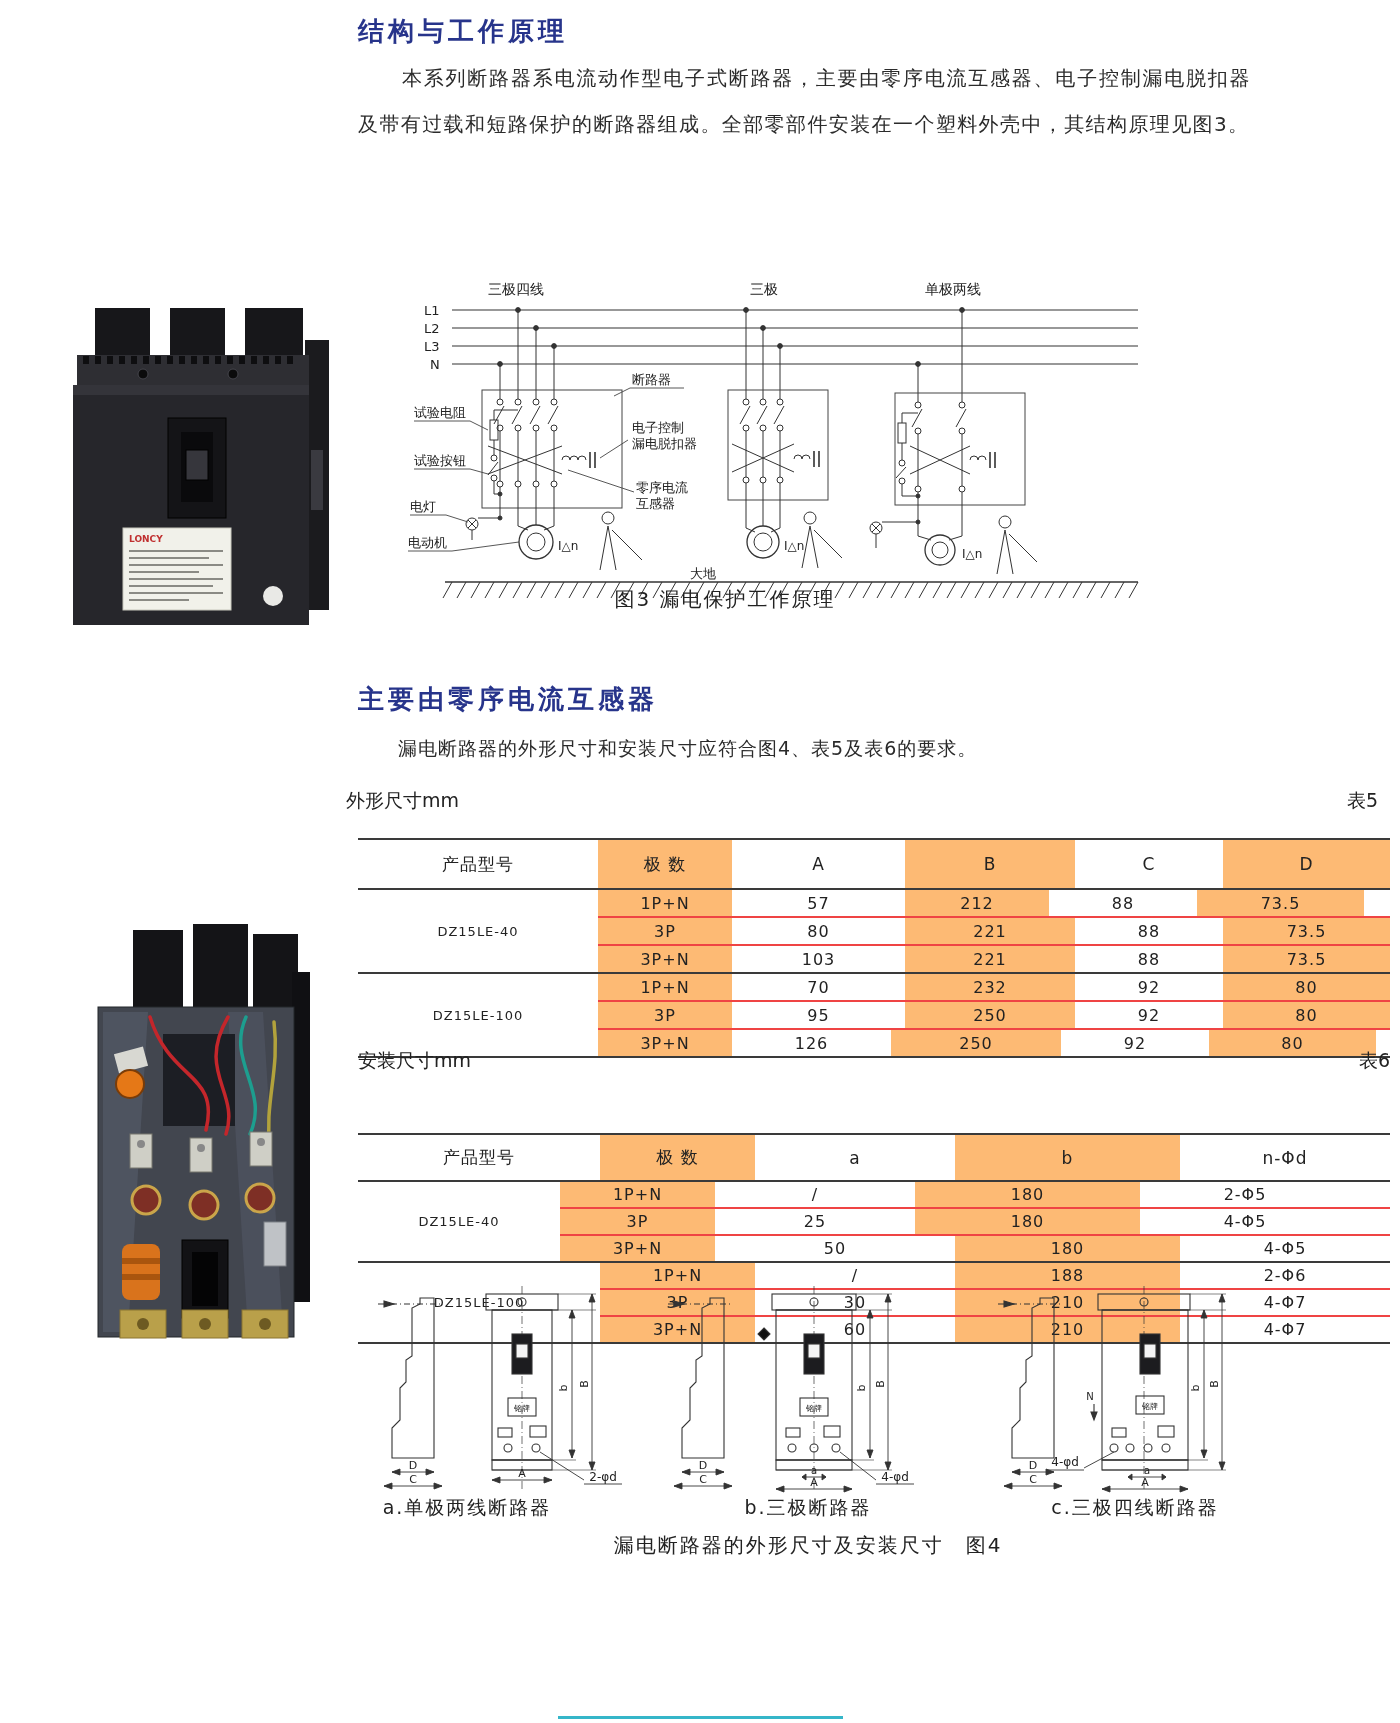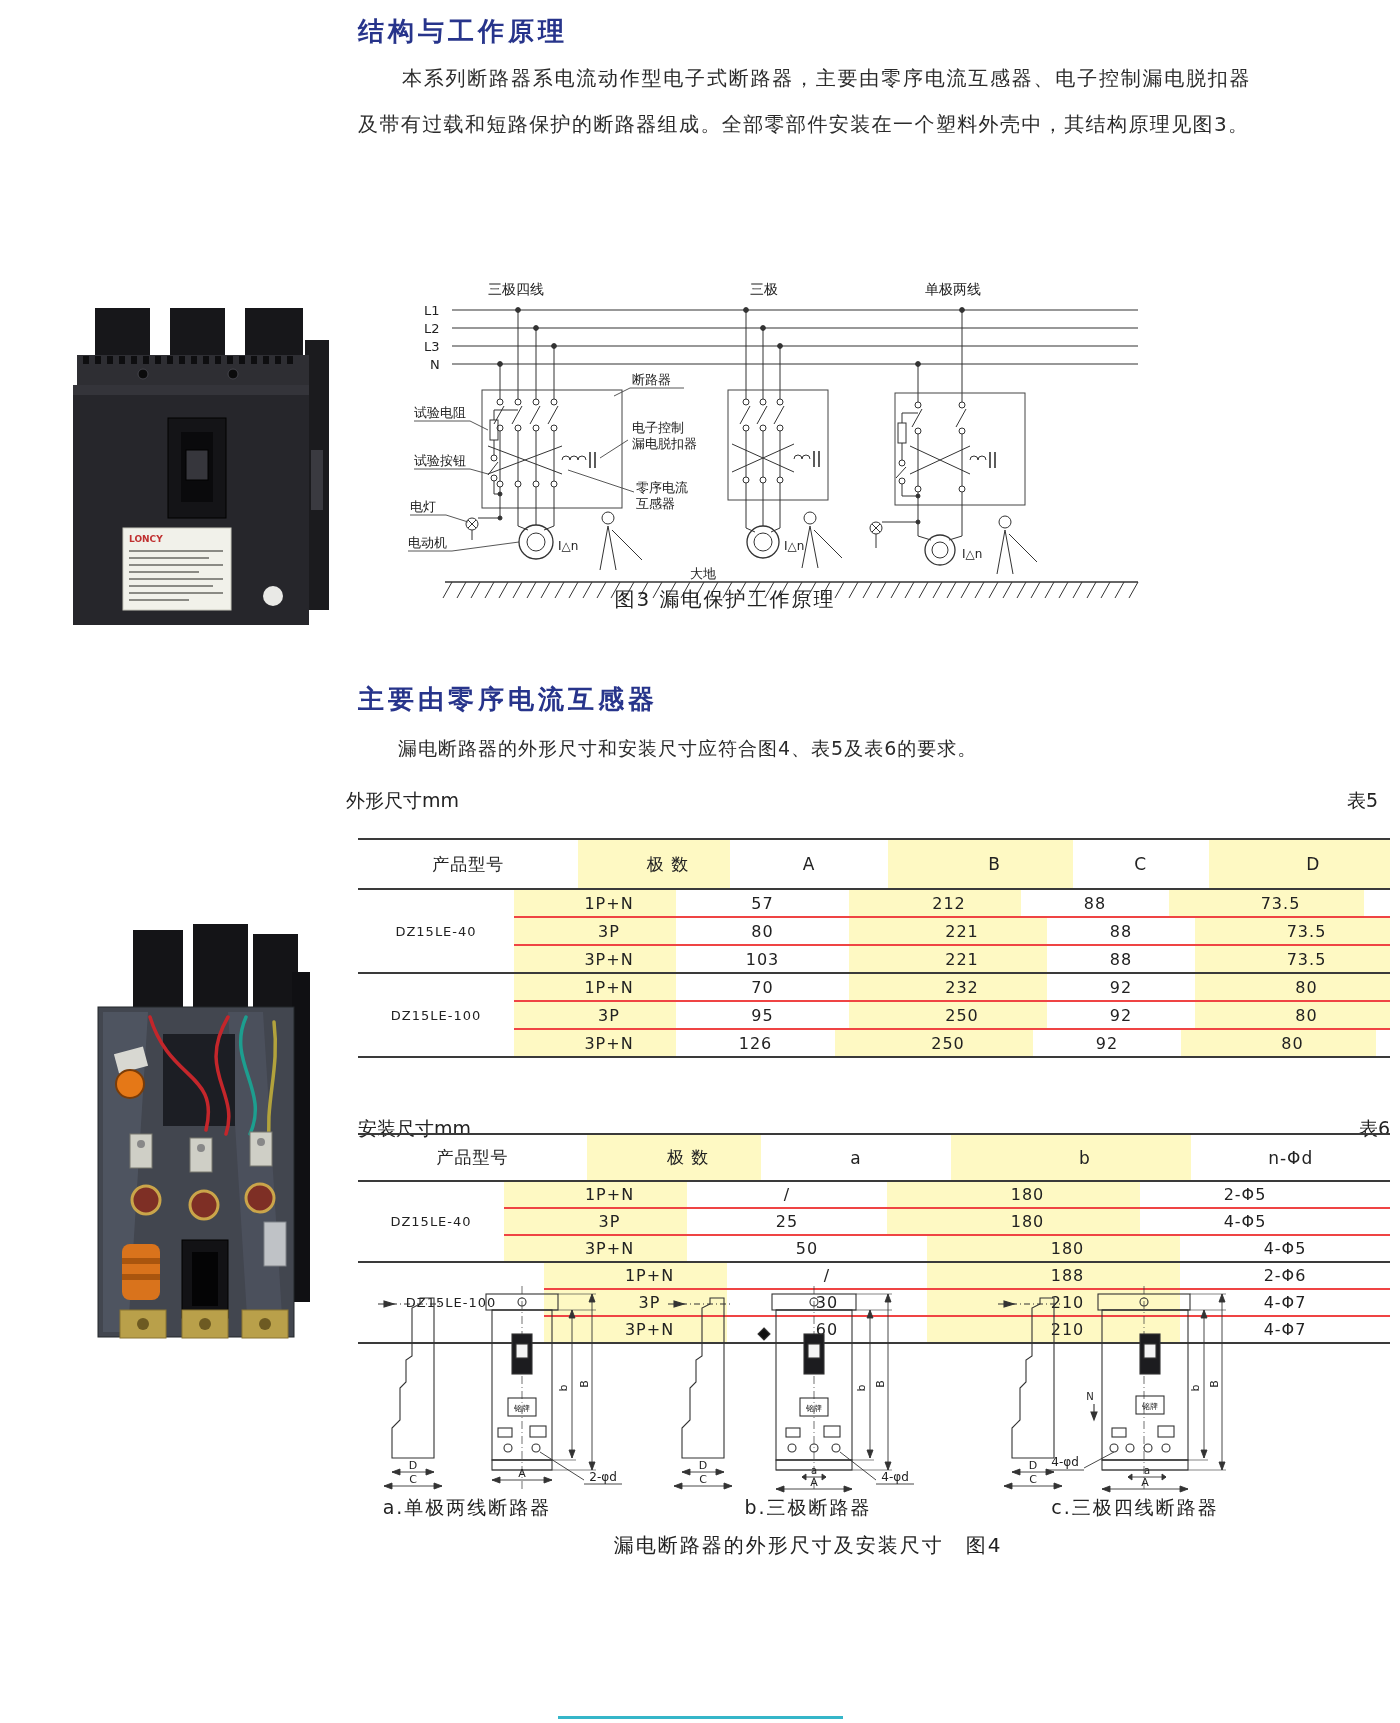--- a/index.html
+++ b/index.html
@@ -12,21 +12,21 @@
            letter-spacing:1.4px;color:#2b2b2b;}
   .body-line{font-size:19px;color:#2b2b2b;letter-spacing:1px;}
   .caption{font-size:20px;color:#222;text-align:center;letter-spacing:2px;}
   .tbl-label-row{display:flex;justify-content:space-between;font-size:19px;color:#222;}
   
   .tbl{border-top:2px solid #3a3a3a;border-bottom:2px solid #3a3a3a;}
   .t-row{display:flex;}
   .t-head{border-bottom:2px solid #3a3a3a;}
   .t-cell{display:flex;align-items:center;justify-content:center;font-size:16px;color:#222;letter-spacing:1px;}
   .t-hcell{font-size:17px;}
-  .blue{background:#fef9c3;padding-left:28px;}
+  .blue{background:#fdba74;}
   .t-group{display:flex;align-items:stretch;}
   .t-group + .t-group{border-top:2px solid #3a3a3a;}
   .t-model{display:flex;align-items:center;justify-content:center;font-size:13px;}
   .t-rows{display:flex;flex-direction:column;}
   .t-data + .t-data{border-top:2px solid #ef4444;}
   .tbl5 .t-head{height:48px;}
   .tbl5 .t-data{height:26px;}
   .tbl6 .t-head{height:45px;}
   .tbl6 .t-data{height:25px;}
   .fig-cap{font-size:19px;color:#222;text-align:center;letter-spacing:2px;}
@@ -465,21 +465,21 @@
             <div class="t-cell blue" style="width: 134px;">3P+N</div>
             <div class="t-cell" style="width: 159px;">126</div>
             <div class="t-cell blue" style="width: 170px;">250</div>
             <div class="t-cell" style="width: 148px;">92</div>
             <div class="t-cell blue" style="width: 167px;">80</div>
           </div>
         </div>
       </div>
     </div>
 
-  <div class="abs tbl-label-row" style="left:358px;top:1116px;width:1032px;">
+  <div class="abs tbl-label-row" style="left:358px;top:1048px;width:1032px;">
     <span>安装尺寸mm</span>
     <span>表6</span>
   </div>
   <div id="table6" class="abs tbl tbl6" style="left:358px;top:1133px;width:1032px;">
       <div class="t-row t-head">
         <div class="t-cell t-hcell" style="width: 242px;">产品型号</div>
         <div class="t-cell t-hcell blue" style="width: 155px;">极 数</div>
         <div class="t-cell t-hcell" style="width: 200px;">a</div>
         <div class="t-cell t-hcell blue" style="width: 225px;">b</div>
         <div class="t-cell t-hcell" style="width: 210px;">n-Φd</div>

